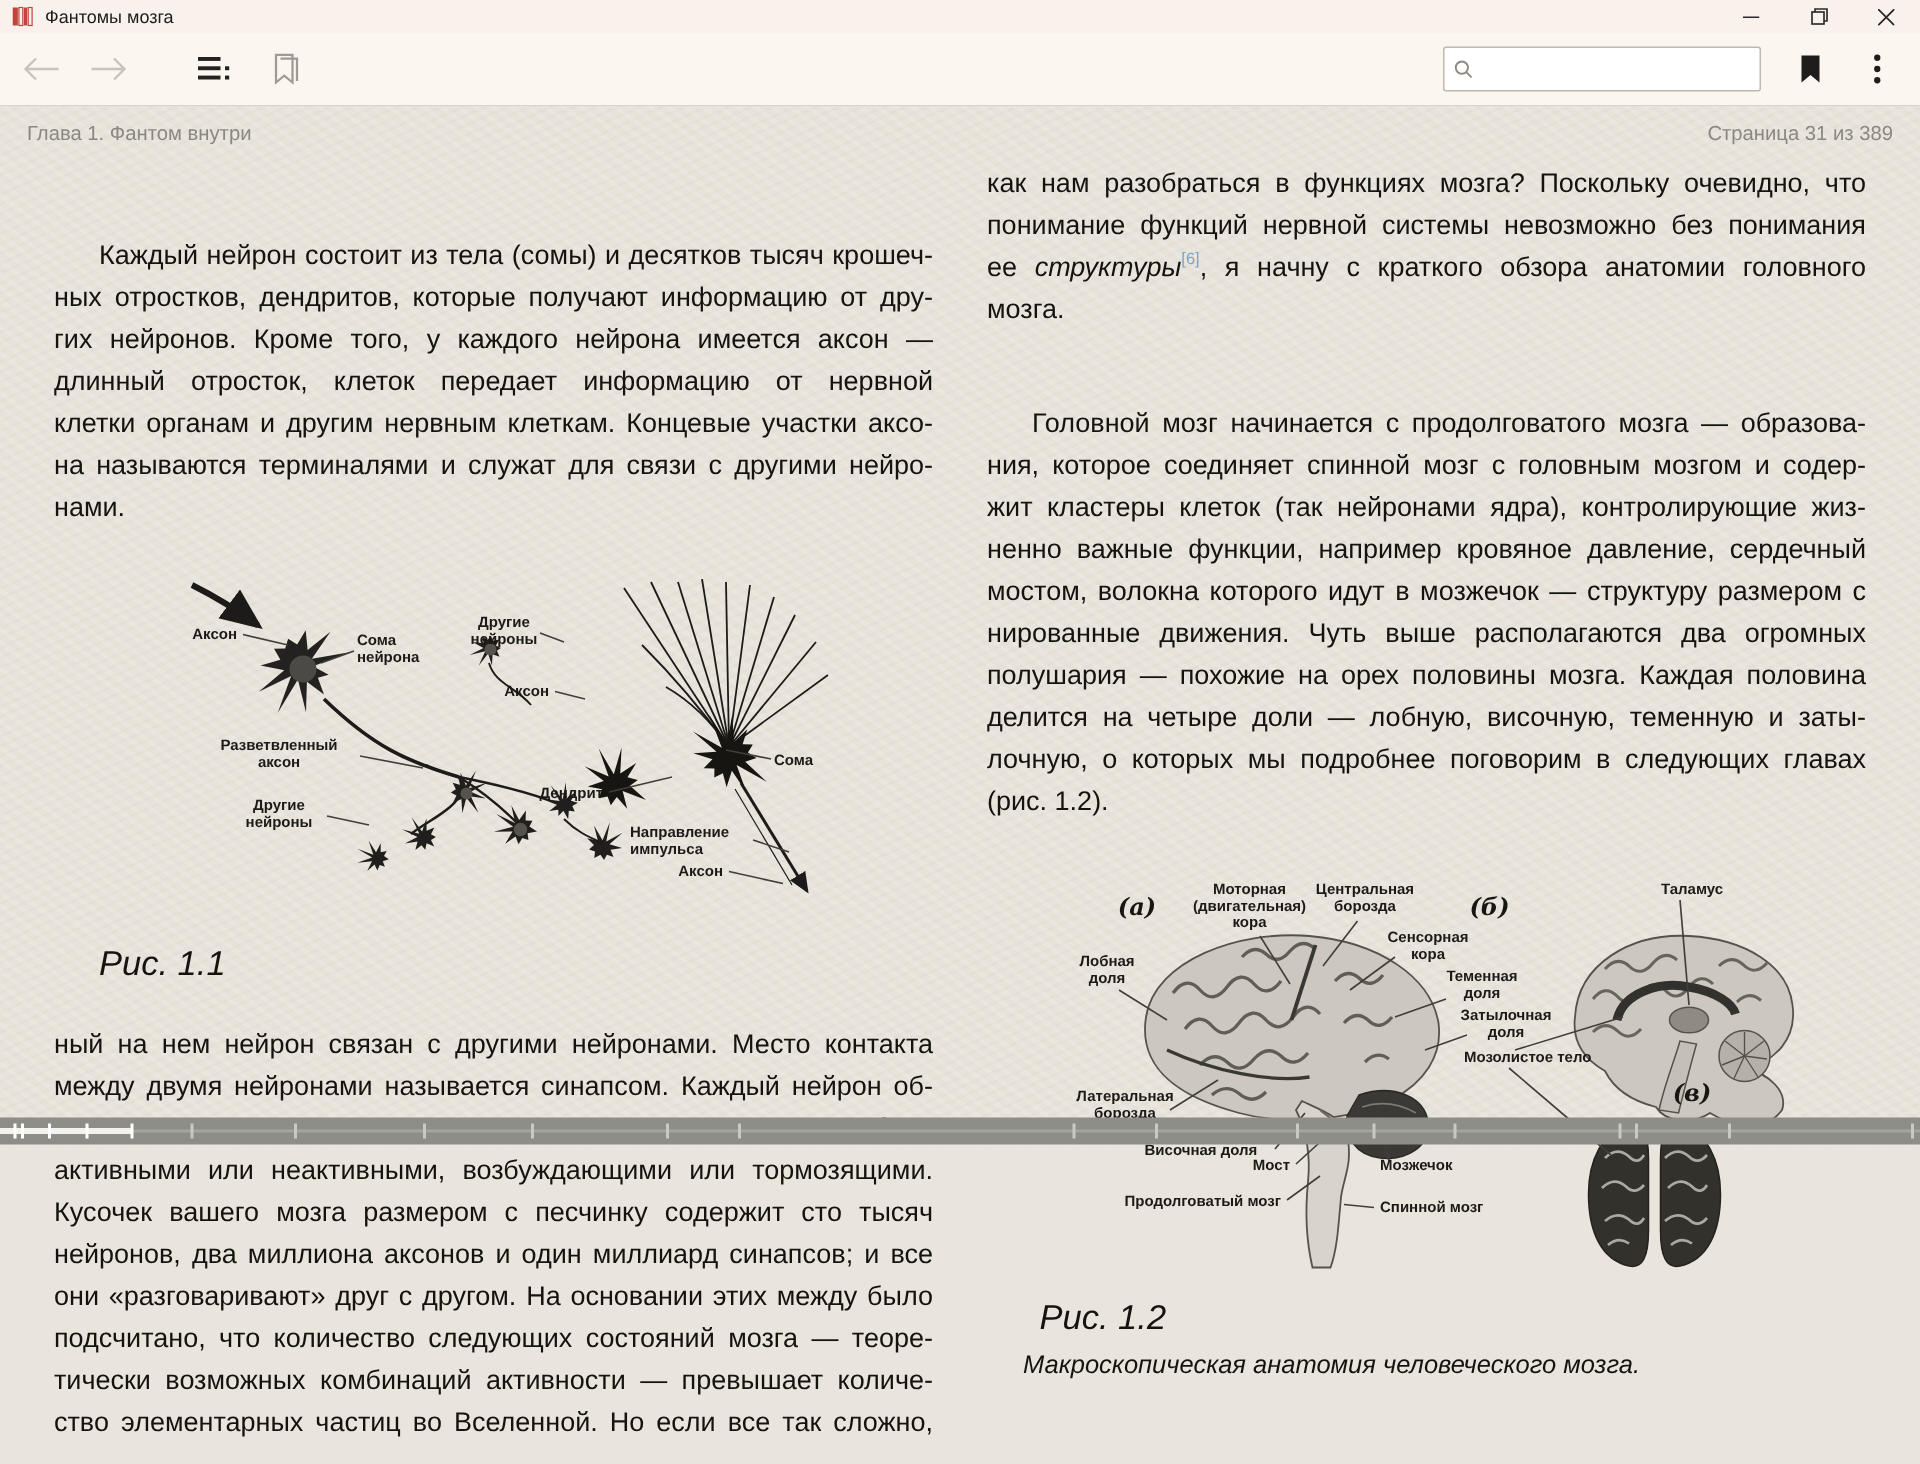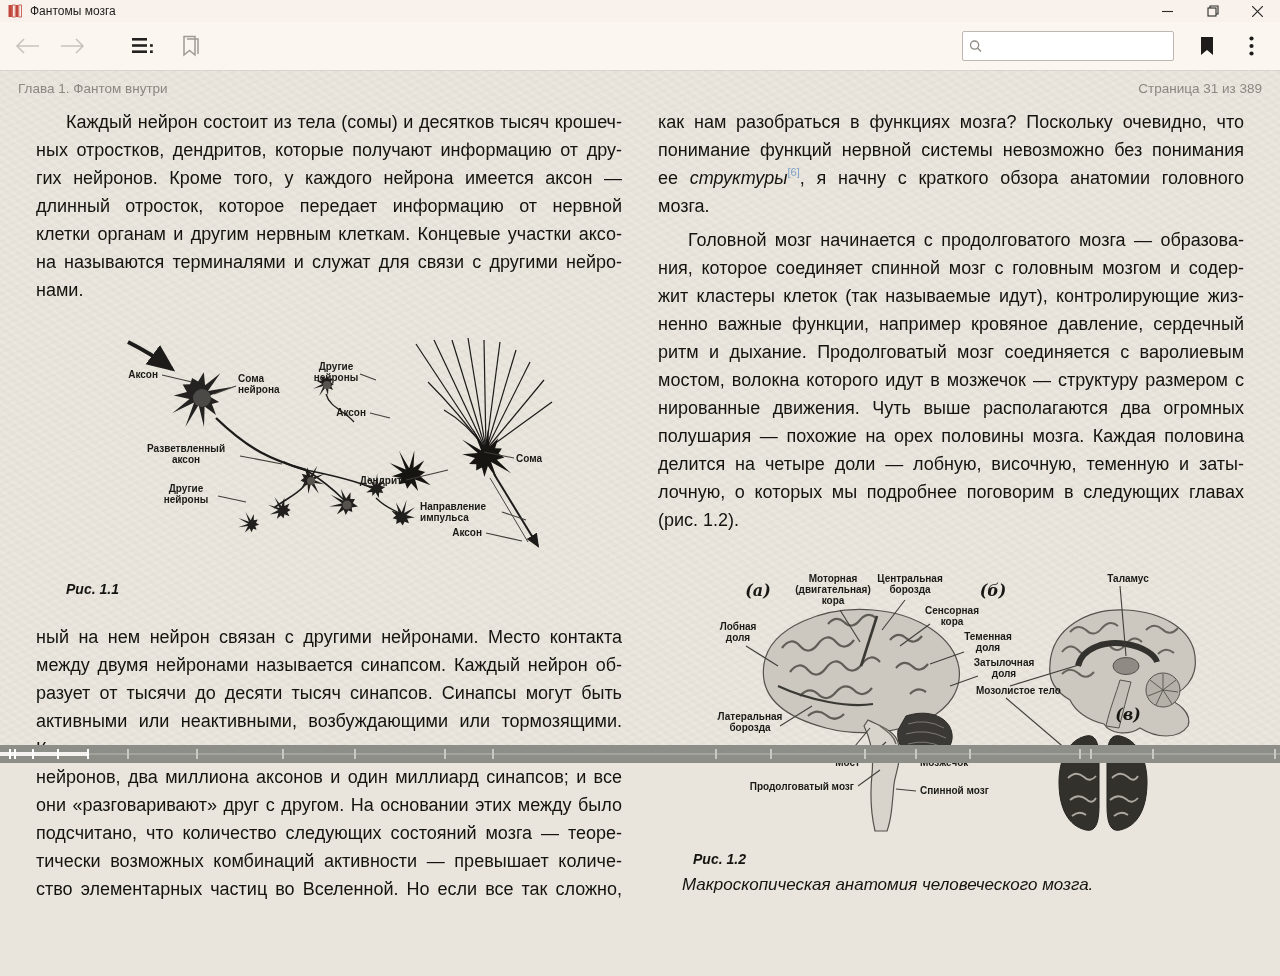--- a/index.html
+++ b/index.html
@@ -22,27 +22,27 @@
   .tb-dots{margin-left:10px;margin-right:12px;}
   
   .content{position:relative;height:692px;background:#e9e5dc;
     background-image:repeating-linear-gradient(37deg,rgba(255,255,255,.05) 0 3px,rgba(0,0,0,.012) 3px 7px),
                      repeating-linear-gradient(-24deg,rgba(120,110,90,.025) 0 2px,rgba(255,255,255,.03) 2px 6px);}
   .pagehead{display:flex;justify-content:space-between;padding:10px 18px 0 18px;font-size:13.5px;color:#8b8781;}
   .columns{display:flex;gap:36px;padding:0 36px;margin-top:12px;}
   .col{width:586px;flex:0 0 586px;color:#14130f;font-size:18px;}
   .tl{height:28px;line-height:28px;overflow:hidden;}
   .tl.j{text-align:justify;text-align-last:justify;}
-  .tl.ind{text-indent:30px;}
+  .tl.ind{text-indent:30px;margin-top:48px;}
   .tl em{font-style:italic;}
   sup.fn{color:#7da3c8;font-size:11px;line-height:0;position:relative;top:-1px;}
   .para2{margin-top:26px;}
   .rpara2{margin-top:6px;}
   .fig1-wrap{margin:34px 0 0 78px;}
-  .figcap{font-style:italic;font-weight:bold;font-size:14px;color:#14130f;}
+  .figcap{font-style:italic;font-weight:normal;font-size:23px;color:#14130f;}
   .figcap1{margin:8px 0 0 30px;}
   .fig2-wrap{margin:34px 0 0 0;}
   .figcap2{margin:10px 0 0 35px;}
   .figsub{font-style:italic;font-size:17px;margin:8px 0 0 24px;color:#14130f;}
   
   .lbl{font:bold 10px "Liberation Sans","DejaVu Sans",sans-serif;fill:#1b1a17;}
   .ltr{font:italic bold 16px "DejaVu Serif",serif;fill:#171613;}
   .ldr{stroke:#403e39;stroke-width:1.1;}
   
   .scrub{position:absolute;left:0;bottom:0;width:1280px;height:18px;background:#8e8e88;}
@@ -137,21 +137,21 @@
     <span>Страница 31 из 389</span>
   </div>
 
   <div class="columns">
 
     <div class="col">
       <div>
           <div class="tl j ind"><span>Каждый нейрон состоит из тела (сомы) и десятков тысяч крошеч-</span></div>
           <div class="tl j"><span>ных отростков, дендритов, которые получают информацию от дру-</span></div>
           <div class="tl j"><span>гих нейронов. Кроме того, у каждого нейрона имеется аксон —</span></div>
-          <div class="tl j"><span>длинный отросток, которое передает информацию от нервной</span></div>
+          <div class="tl j"><span>длинный отросток, клеток передает информацию от нервной</span></div>
           <div class="tl j"><span>клетки органам и другим нервным клеткам. Концевые участки аксо-</span></div>
           <div class="tl j"><span>на называются терминалями и служат для связи с другими нейро-</span></div>
           <div class="tl"><span>нами.</span></div>
         </div>
 
       <div class="fig1-wrap">
         <svg width="440" height="230" viewBox="0 0 440 230">
           <defs>
             <marker id="ah" markerWidth="8" markerHeight="8" refX="6" refY="3" orient="auto">
               <path d="M0,0 L7,3 L0,6 Z" fill="#1c1b19"></path>
@@ -242,23 +242,22 @@
     <div class="col">
       <div>
           <div class="tl j"><span>как нам разобраться в функциях мозга? Поскольку очевидно, что</span></div>
           <div class="tl j"><span>понимание функций нервной системы невозможно без понимания</span></div>
           <div class="tl j"><span>ее </span><em>структуры</em><sup class="fn">[6]</sup><span>, я начну с краткого обзора анатомии головного</span></div>
           <div class="tl"><span>мозга.</span></div>
         </div>
       <div class="rpara2">
           <div class="tl j ind"><span>Головной мозг начинается с продолговатого мозга — образова-</span></div>
           <div class="tl j"><span>ния, которое соединяет спинной мозг с головным мозгом и содер-</span></div>
-          <div class="tl j"><span>жит кластеры клеток (так называемые идут), контролирующие жиз-</span></div>
+          <div class="tl j"><span>жит кластеры клеток (так нейронами ядра), контролирующие жиз-</span></div>
           <div class="tl j"><span>ненно важные функции, например кровяное давление, сердечный</span></div>
-          <div class="tl j"><span>ритм и дыхание. Продолговатый мозг соединяется с варолиевым</span></div>
           <div class="tl j"><span>мостом, волокна которого идут в мозжечок — структуру размером с</span></div>
           <div class="tl j"><span>нированные движения. Чуть выше располагаются два огромных</span></div>
           <div class="tl j"><span>полушария — похожие на орех половины мозга. Каждая половина</span></div>
           <div class="tl j"><span>делится на четыре доли — лобную, височную, теменную и заты-</span></div>
           <div class="tl j"><span>лочную, о которых мы подробнее поговорим в следующих главах</span></div>
           <div class="tl"><span>(рис. 1.2).</span></div>
         </div>
 
       <div class="fig2-wrap">
         <svg width="570" height="268" viewBox="0 0 570 268">

